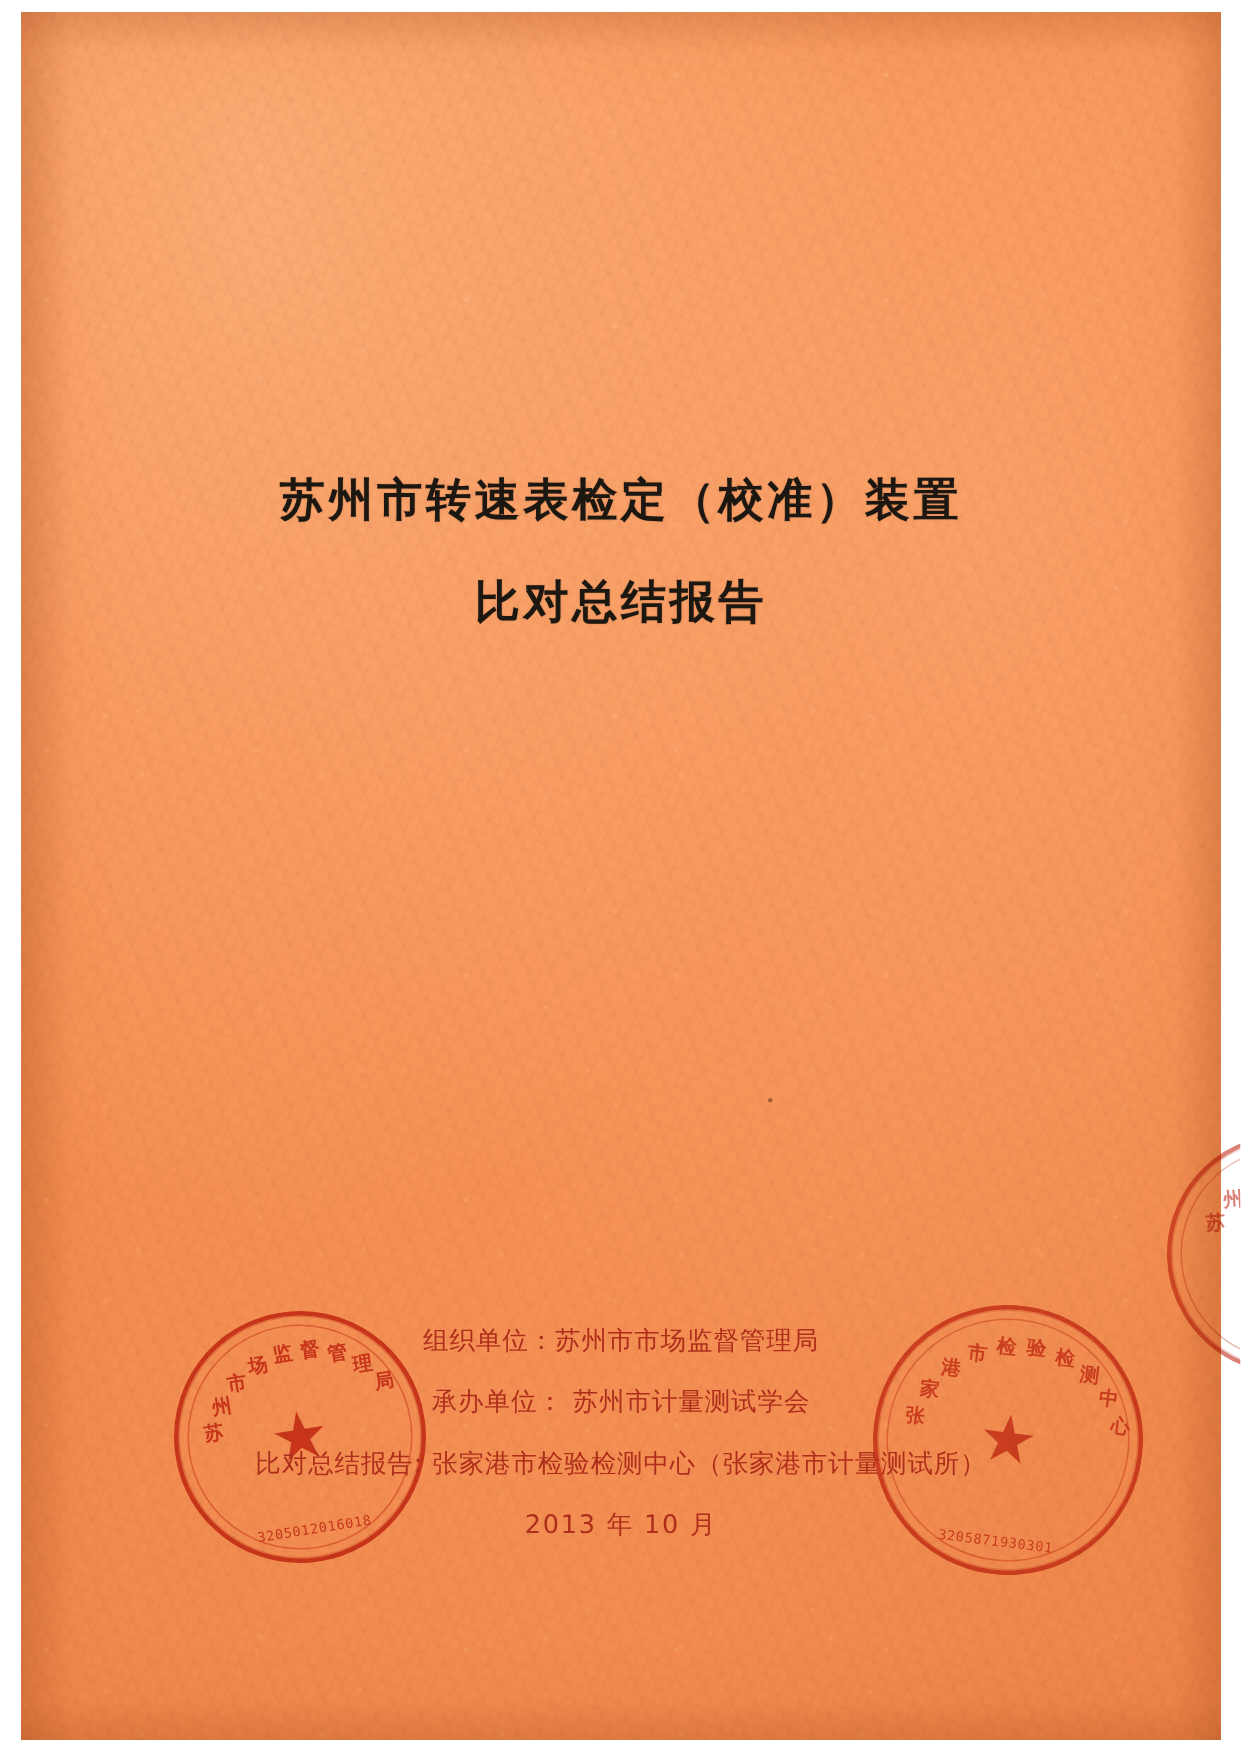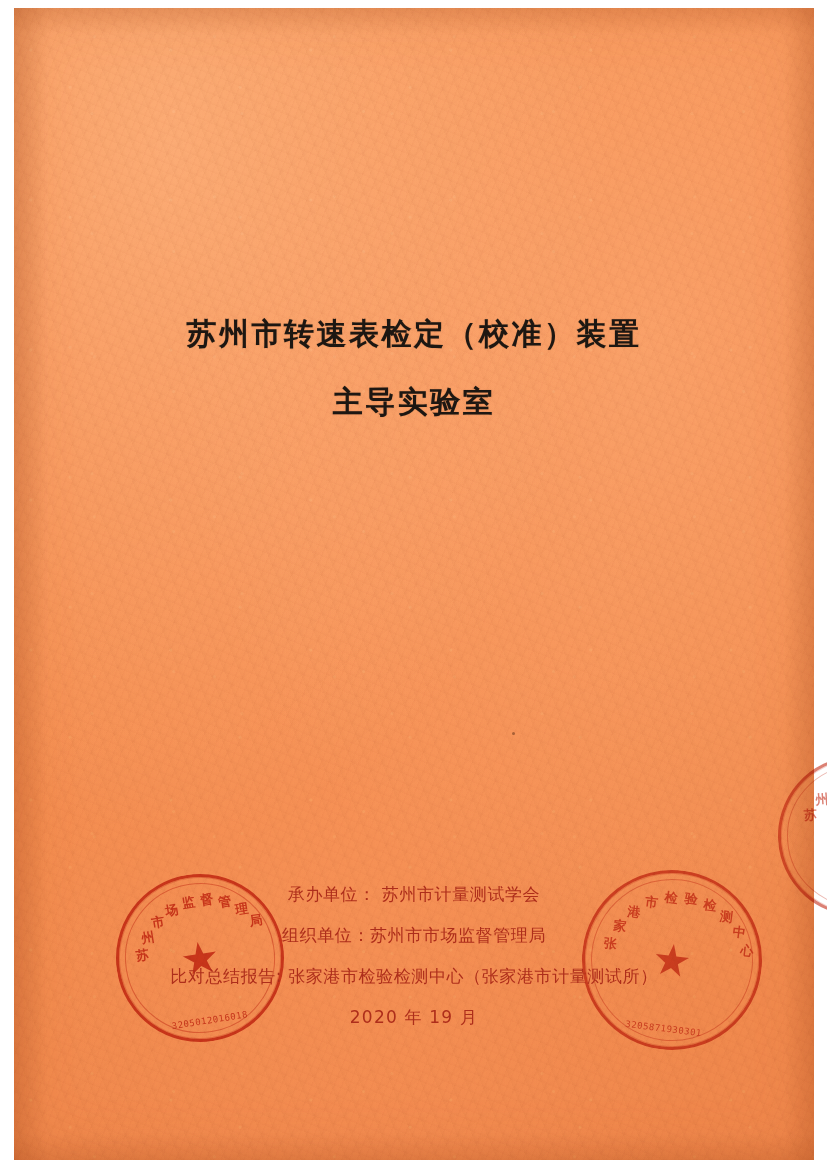--- a/index.html
+++ b/index.html
@@ -228,21 +228,21 @@
 <div class="scan-page">
 
   <div class="cover">
     <div class="tex t1"></div>
     <div class="tex t2"></div>
     <div class="tex t3"></div>
     <div class="edge-shade"></div>
 
     <div class="title-block">
       <div class="title-line">苏州市转速表检定（校准）装置</div>
-      <div class="title-line">主导实验室</div>
+      <div class="title-line">比对总结报告</div>
     </div>
 
     <div class="tiny-mark"></div>
 
     <div class="stamp" id="stamp-right">
       <div class="stamp-clip">
         <div class="ring"></div>
         <div class="inner-ring"></div>
         <div class="arc-text">
           <span style="transform: rotate(-58deg) translate(0,-62px) rotate(58deg);">苏</span>
@@ -291,20 +291,20 @@
           <span style="transform: rotate(68deg) translate(0,-72px) rotate(-68deg);">心</span>
         </div>
         <div class="star">
             <span>★</span>
           </div>
         <div class="code">3205871930301</div>
       </div>
     </div>
 
     <div class="credits">
+      <div class="credit-row">组织单位：苏州市市场监督管理局</div>
       <div class="credit-row">承办单位： 苏州市计量测试学会</div>
-      <div class="credit-row">组织单位：苏州市市场监督管理局</div>
       <div class="credit-row">比对总结报告: 张家港市检验检测中心（张家港市计量测试所）</div>
-      <div class="credit-row date">2020 年 19 月</div>
+      <div class="credit-row date">2013 年 10 月</div>
     </div>
 
   </div>
 </div>
 
 </body></html>

